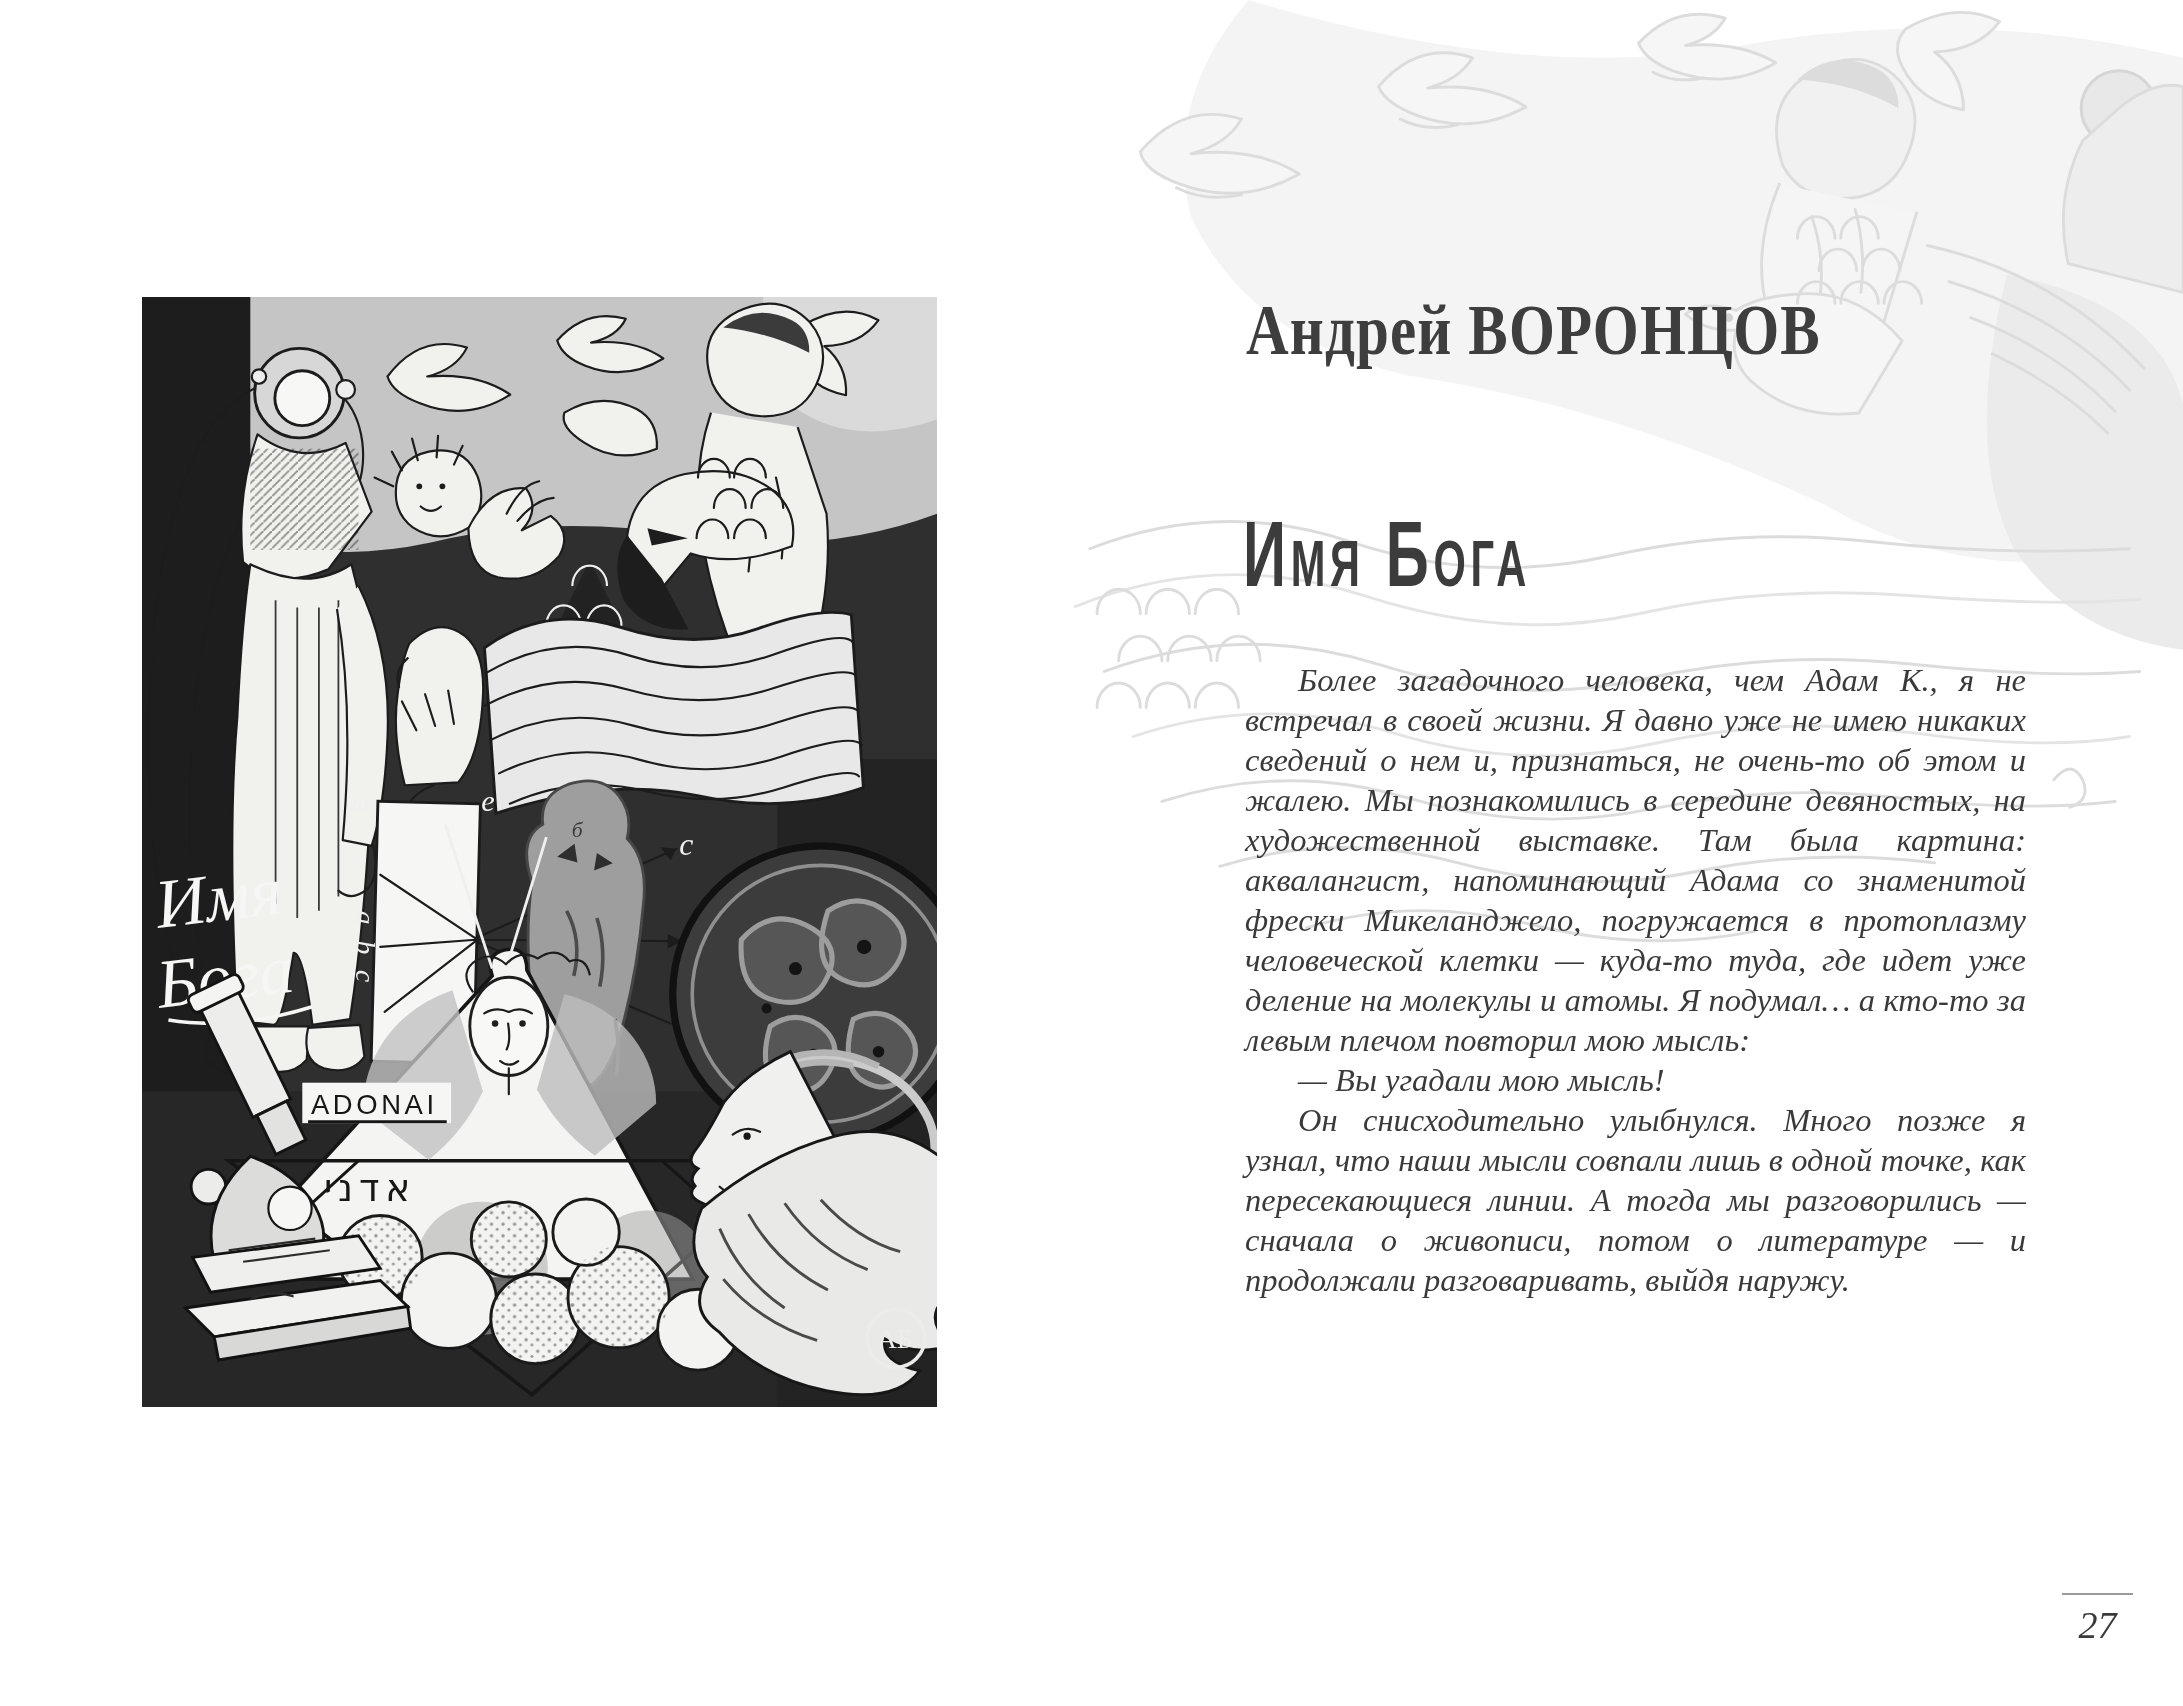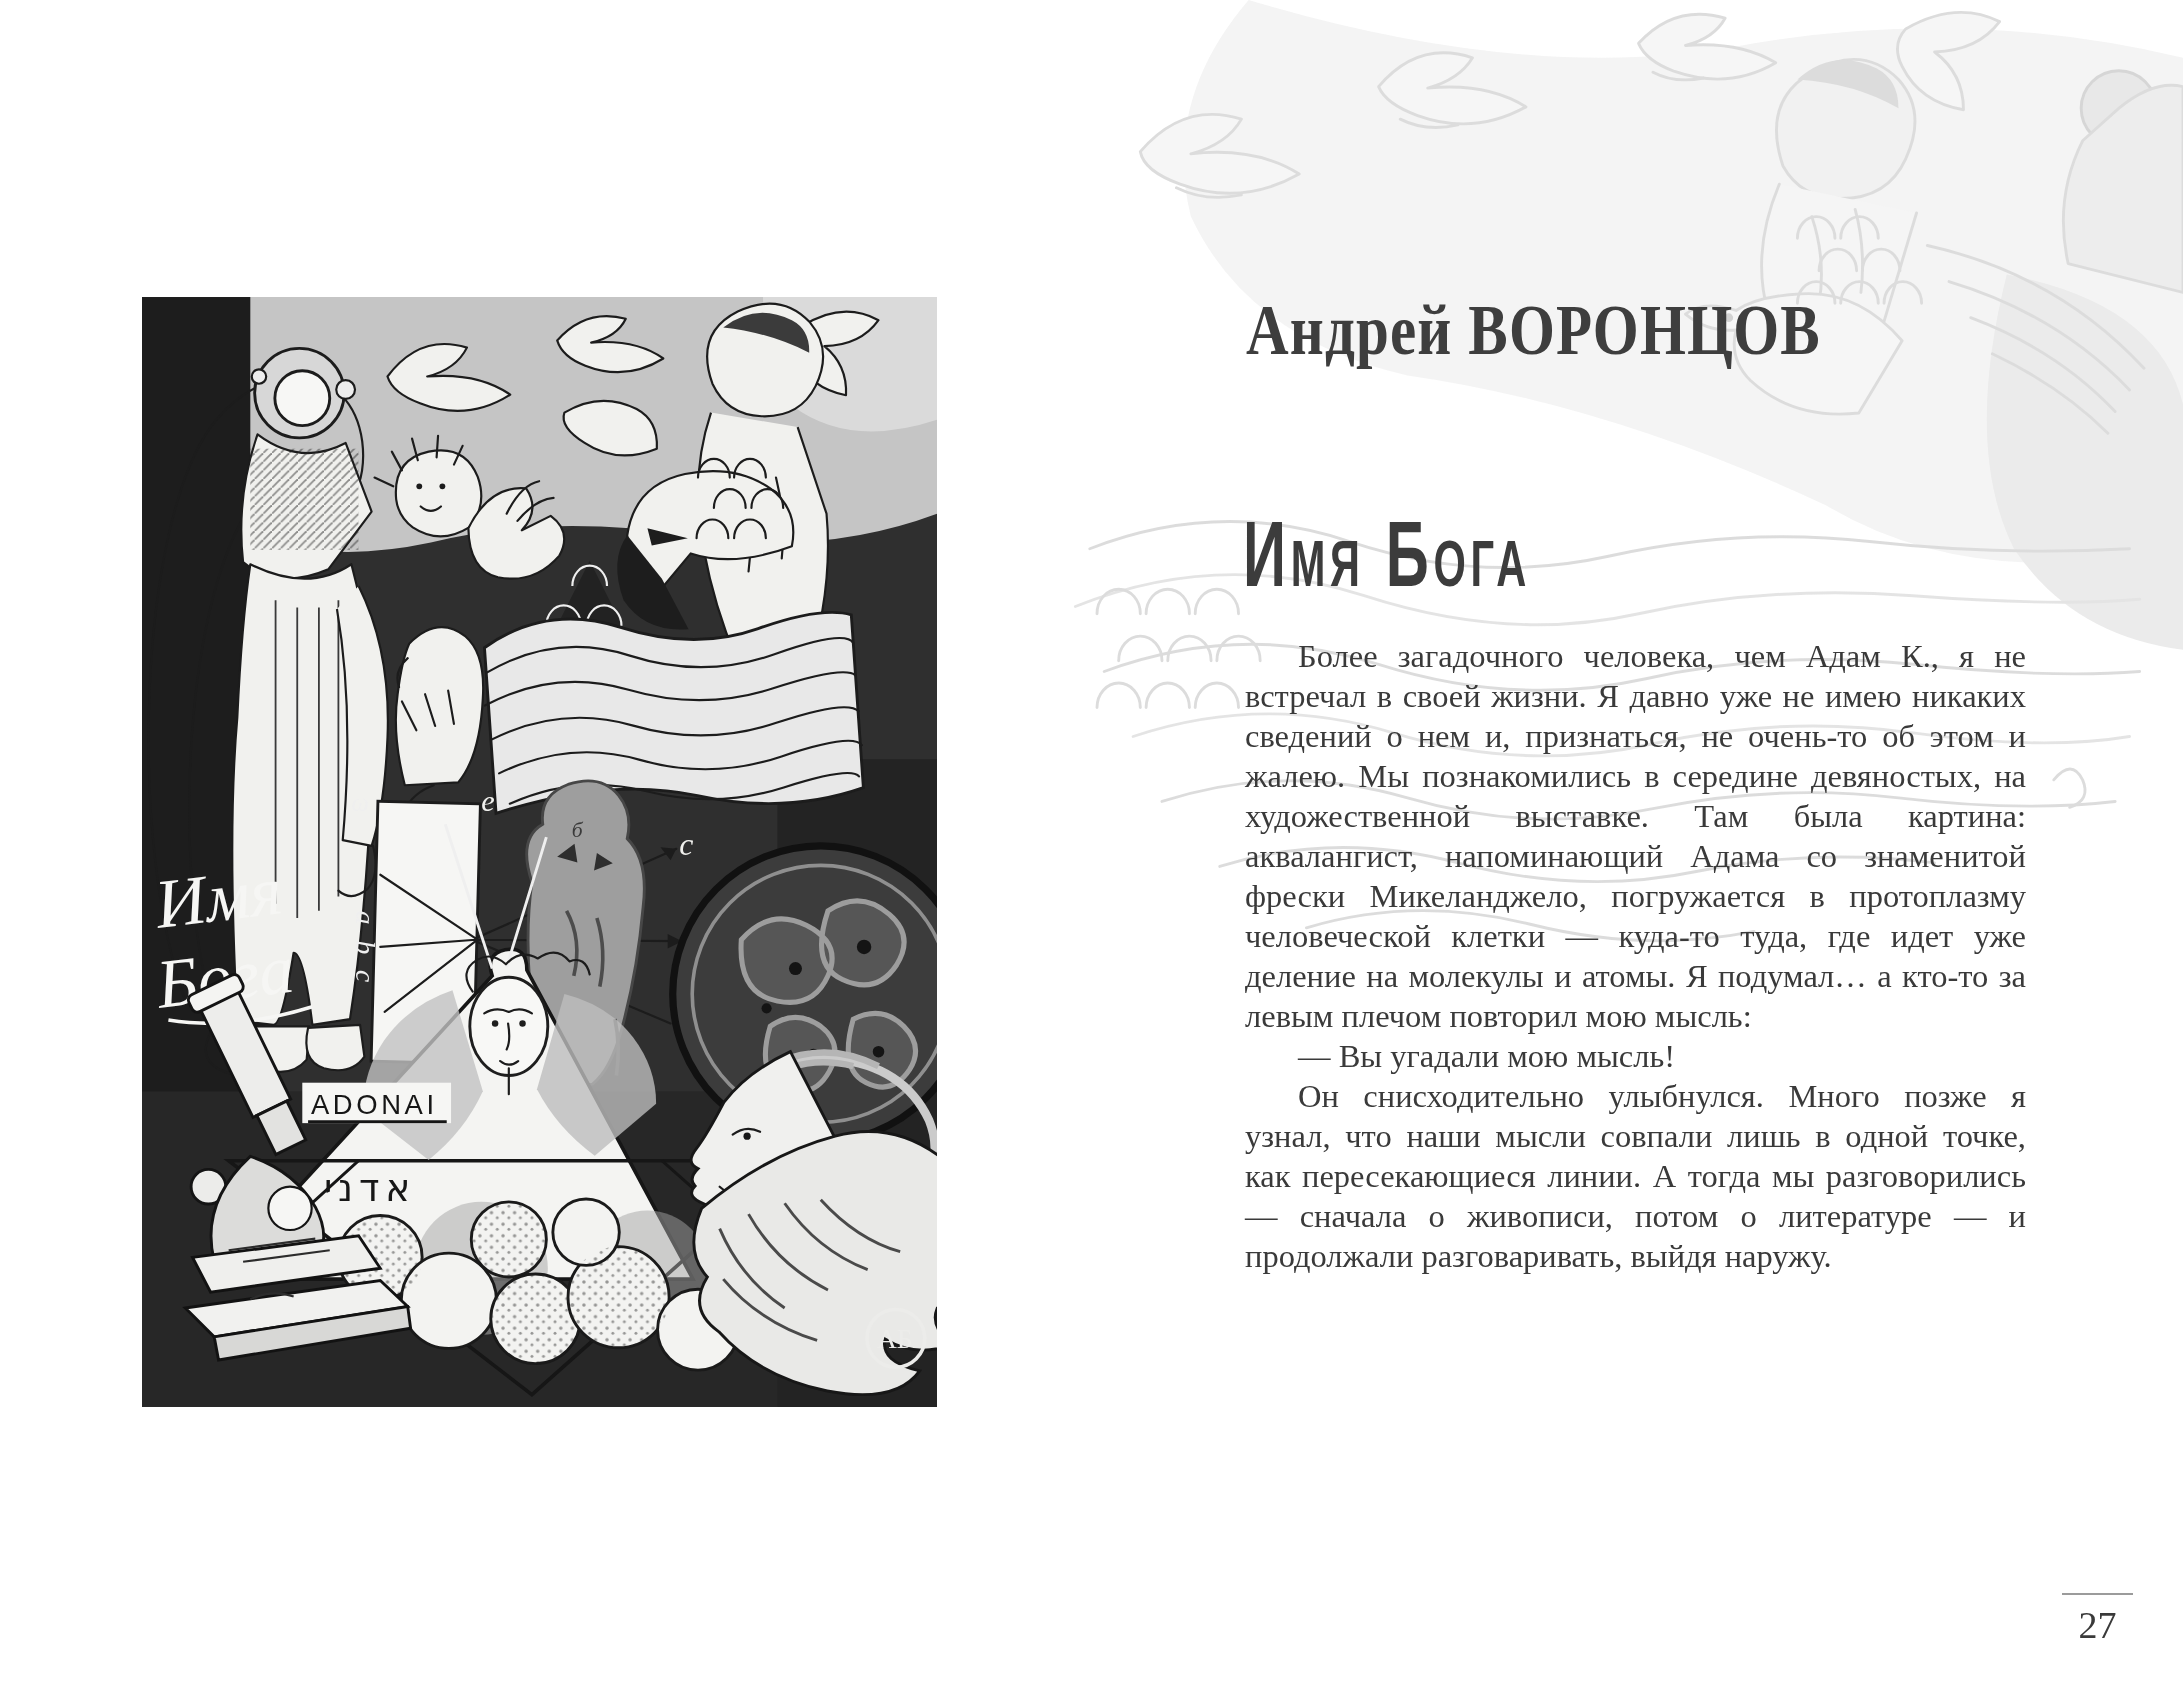--- a/index.html
+++ b/index.html
@@ -8,27 +8,27 @@
 
   
   .watermark{position:absolute;left:1032px;top:0;width:1151px;height:982px;z-index:0;}
   .author{position:absolute;left:1246px;top:222px;z-index:2;
           font-size:72px;line-height:1;letter-spacing:1.4px;color:#3e3e3e;
           transform:scaleX(.82);transform-origin:left top;white-space:nowrap;}
   .title{position:absolute;left:1243px;top:446px;z-index:2;
          font-family:"Liberation Sans","DejaVu Sans",sans-serif;
          font-size:92px;line-height:1;font-variant:small-caps;letter-spacing:7.2px;
          color:#3c3c3c;transform:scaleX(.65);transform-origin:left top;white-space:nowrap;}
-  .bodytext{position:absolute;left:1245px;top:636px;width:781px;z-index:2;}
+  .bodytext{position:absolute;left:1245px;top:660px;width:781px;z-index:2;font-style:italic;}
   .bodytext p{margin:0;font-size:32.5px;line-height:40px;text-align:justify;
               text-indent:53px;color:#3a3a3a;hyphens:auto;}
   .footer-rule{position:absolute;left:2062px;top:1593px;width:71px;height:2.2px;
                background:#9b9b9b;z-index:2;}
   .page-number{position:absolute;left:2055px;top:1603px;width:85px;z-index:2;
-               font-size:38px;text-align:center;color:#3a3a3a;}
+               font-size:38px;font-style:italic;text-align:center;color:#3a3a3a;}
 
   
   .artwork{position:absolute;left:142px;top:297px;width:795px;height:1110px;z-index:1;}
   .ink{stroke:#1c1c1c;stroke-width:3;fill:none;stroke-linecap:round;stroke-linejoin:round;}
   .inkf{stroke:#1c1c1c;stroke-width:3;fill:#f1f1ee;stroke-linejoin:round;}
   .wm{stroke:#d9d9d9;stroke-width:4;fill:none;stroke-linecap:round;stroke-linejoin:round;}
 </style>
 </head>
 <body>
 

